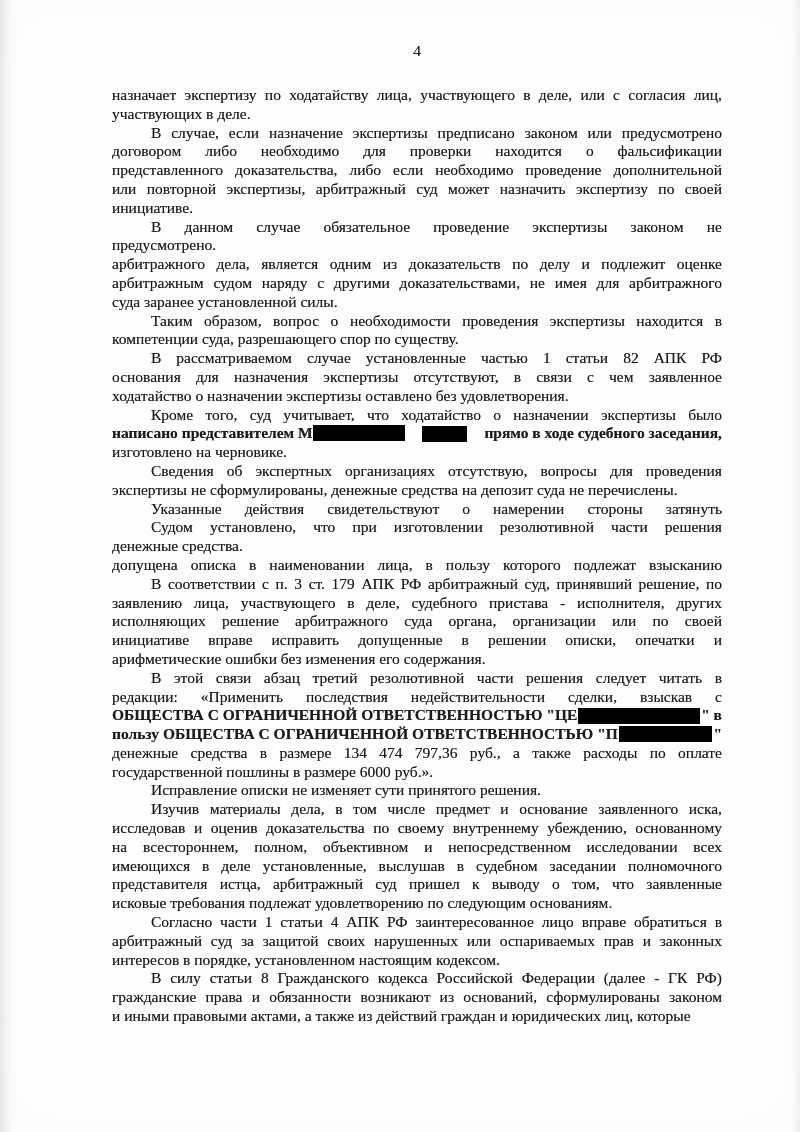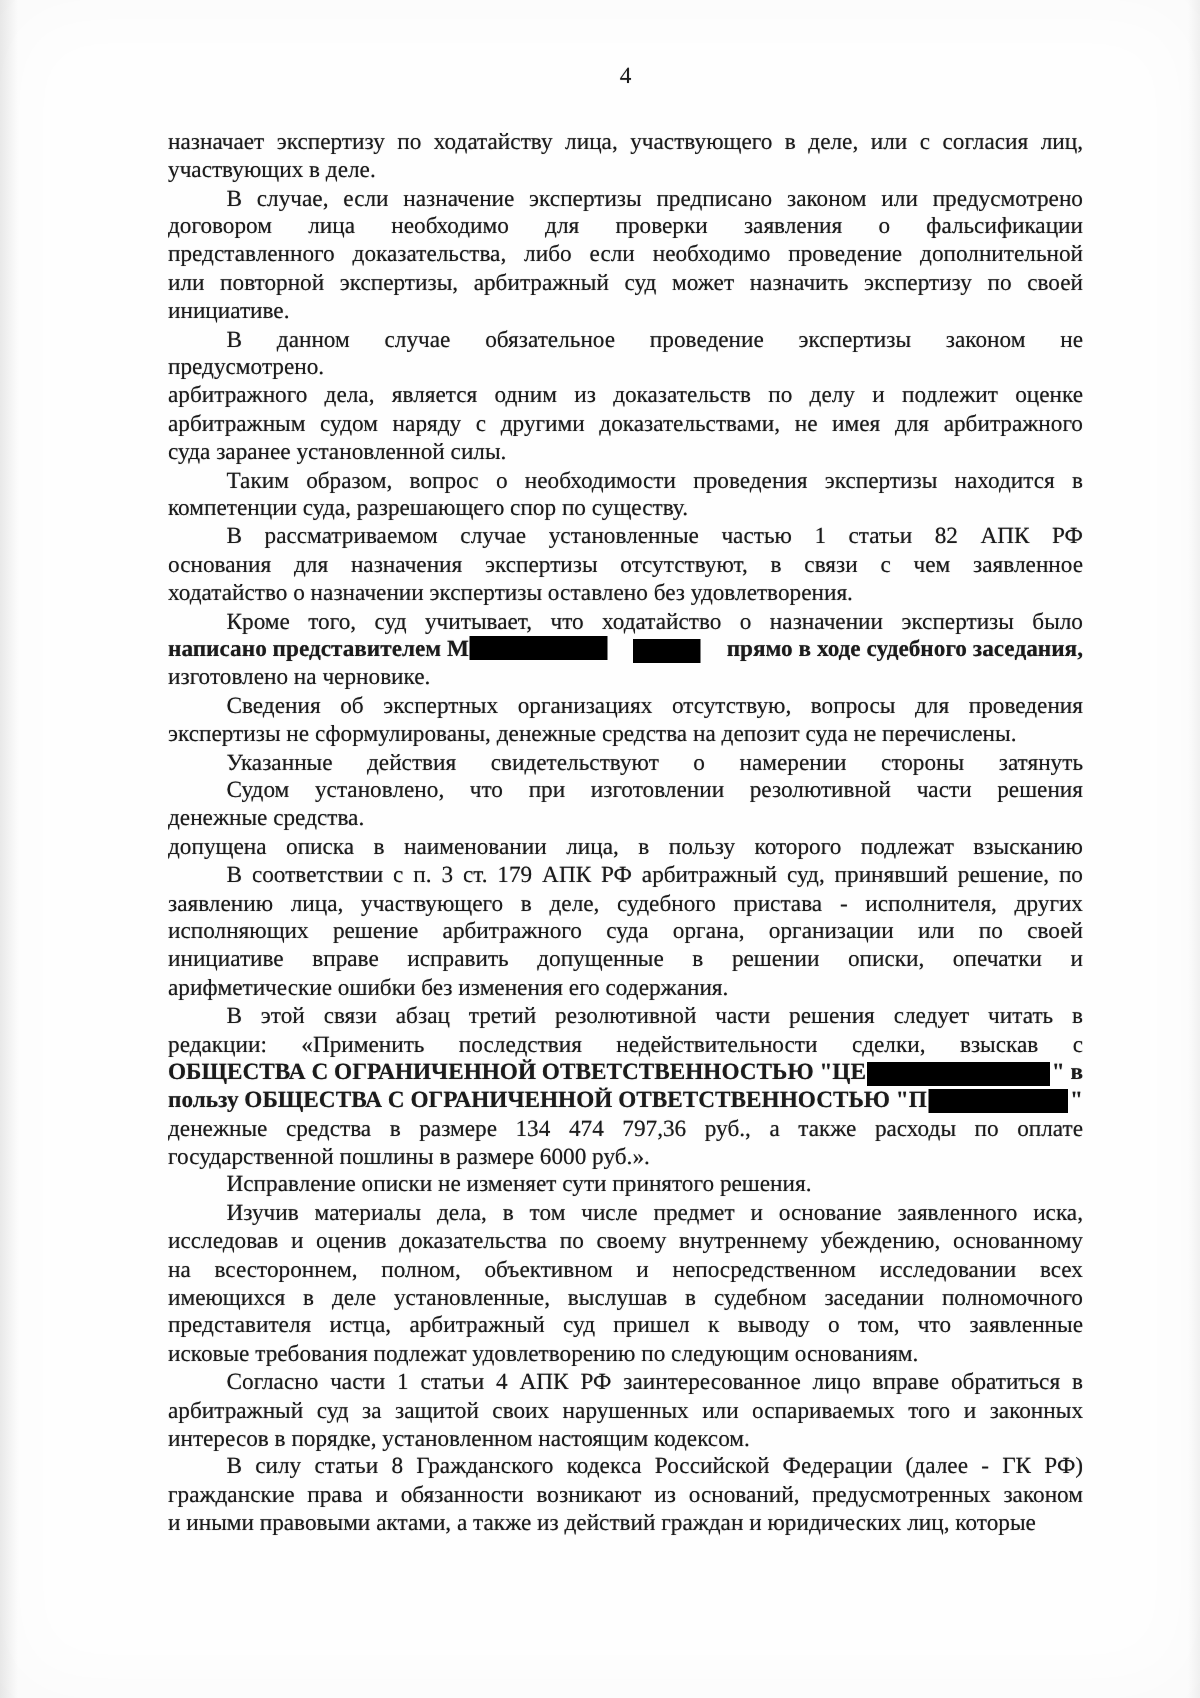--- a/index.html
+++ b/index.html
@@ -91,21 +91,21 @@
 
 <div class="page">
   <div class="pagenum">4</div>
   <div class="textbody">
       <div class="paragraph">
         <div class="line jl">назначает экспертизу по ходатайству лица, участвующего в деле, или с согласия лиц,</div>
         <div class="line">участвующих в деле.</div>
       </div>
       <div class="paragraph">
         <div class="line jl ind">В случае, если назначение экспертизы предписано законом или предусмотрено</div>
-        <div class="line jl">договором лица необходимо для проверки заявления о фальсификации</div>
+        <div class="line jl">договором либо необходимо для проверки находится о фальсификации</div>
         <div class="line jl">представленного доказательства, либо если необходимо проведение дополнительной</div>
         <div class="line jl">или повторной экспертизы, арбитражный суд может назначить экспертизу по своей</div>
         <div class="line">инициативе.</div>
       </div>
       <div class="paragraph">
         <div class="line jl ind">В данном случае обязательное проведение экспертизы законом не</div>
         <div class="line">предусмотрено.</div>
       </div>
       <div class="paragraph">
         <div class="line jl">арбитражного дела, является одним из доказательств по делу и подлежит оценке</div>
@@ -171,22 +171,22 @@
       <div class="paragraph">
         <div class="line jl ind">Изучив материалы дела, в том числе предмет и основание заявленного иска,</div>
         <div class="line jl">исследовав и оценив доказательства по своему внутреннему убеждению, основанному</div>
         <div class="line jl">на всестороннем, полном, объективном и непосредственном исследовании всех</div>
         <div class="line jl">имеющихся в деле установленные, выслушав в судебном заседании полномочного</div>
         <div class="line jl">представителя истца, арбитражный суд пришел к выводу о том, что заявленные</div>
         <div class="line">исковые требования подлежат удовлетворению по следующим основаниям.</div>
       </div>
       <div class="paragraph">
         <div class="line jl ind">Согласно части 1 статьи 4 АПК РФ заинтересованное лицо вправе обратиться в</div>
-        <div class="line jl">арбитражный суд за защитой своих нарушенных или оспариваемых того и законных</div>
+        <div class="line jl">арбитражный суд за защитой своих нарушенных или оспариваемых прав и законных</div>
         <div class="line">интересов в порядке, установленном настоящим кодексом.</div>
       </div>
       <div class="paragraph">
         <div class="line jl ind">В силу статьи 8 Гражданского кодекса Российской Федерации (далее - ГК РФ)</div>
-        <div class="line jl">гражданские права и обязанности возникают из оснований, предусмотренных законом</div>
+        <div class="line jl">гражданские права и обязанности возникают из оснований, сформулированы законом</div>
         <div class="line">и иными правовыми актами, а также из действий граждан и юридических лиц, которые</div>
       </div>
     </div>
 </div>
 
 </body></html>

